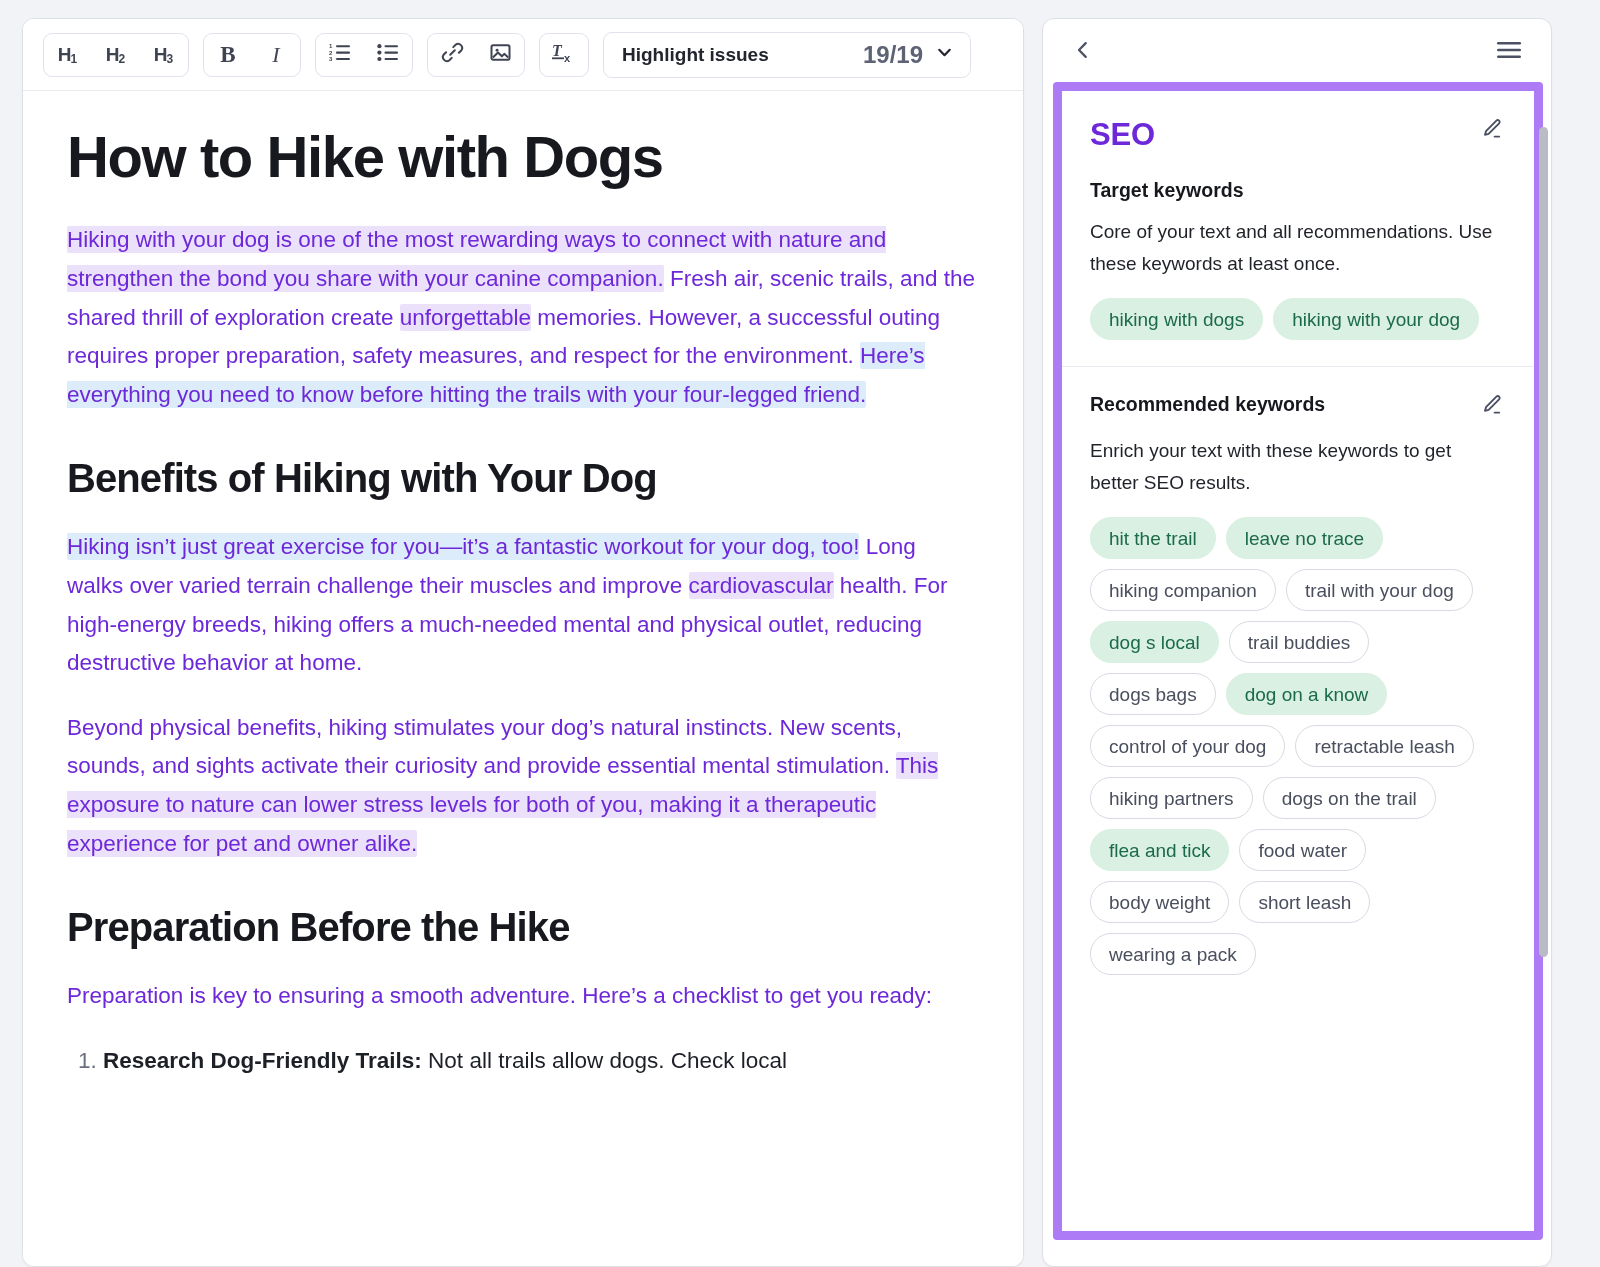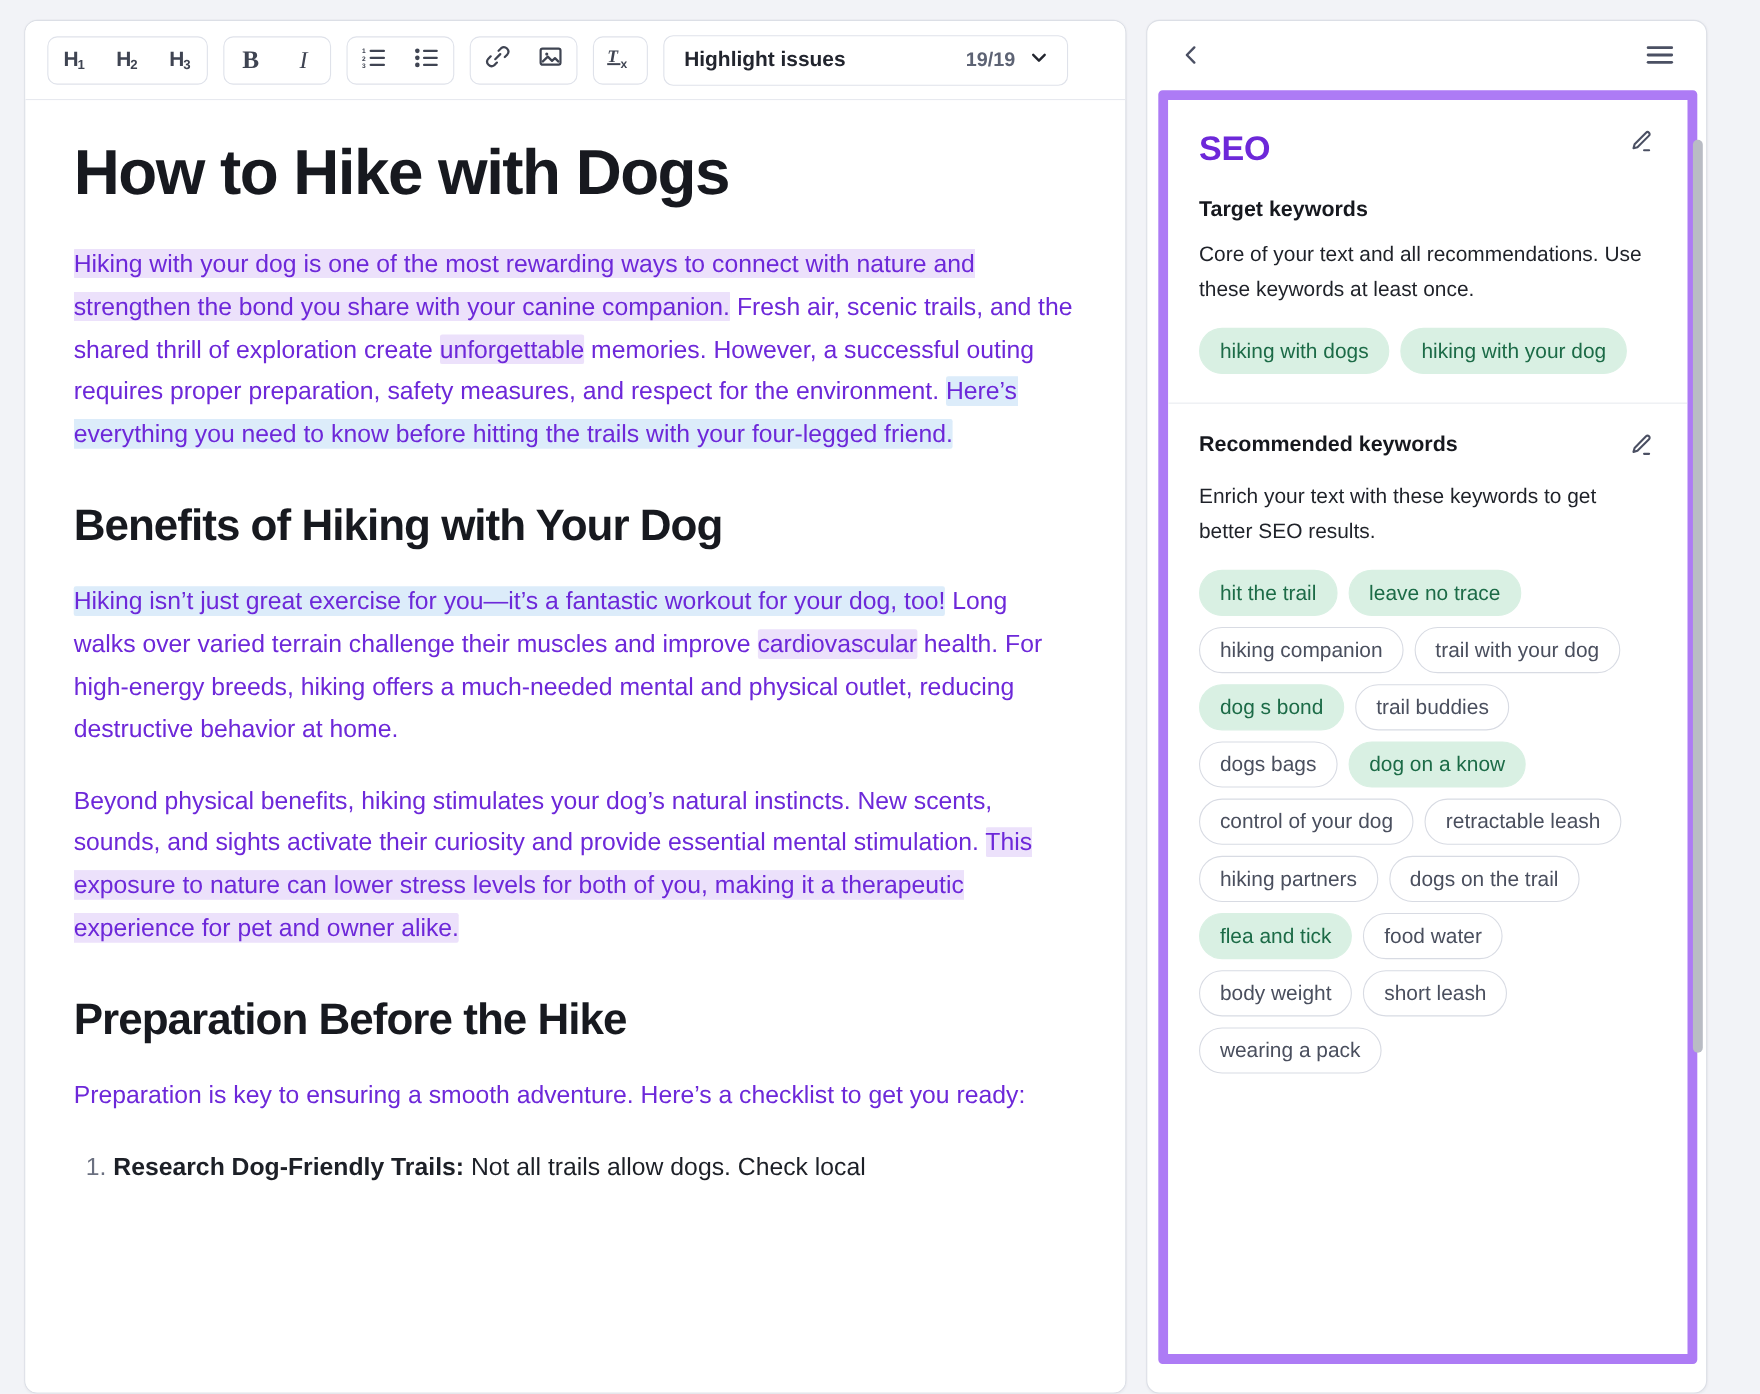--- a/index.html
+++ b/index.html
@@ -80,21 +80,21 @@
     align-items: center;
     justify-content: space-between;
     padding: 0 16px 0 18px;
     background: #fff;
     cursor: pointer;
     max-width: 368px;
     font-weight: bold;
   }
   .hl-label { font-size: 19px; color: #22252e; }
   .hl-right { display: flex; align-items: center; gap: 12px; }
-  .hl-count { font-size: 18px; color: #5d6374; }
+  .hl-count { font-size: 24px; color: #5d6374; }
 
   .doc {
     padding: 26px 46px 0 44px;
     height: calc(100% - 72px);
     overflow: hidden;
     position: relative;
   }
   .doc::after {
     content: "";
     position: absolute;
@@ -436,21 +436,21 @@
               </svg>
             </span>
           </div>
           <div class="sec-desc">Enrich your text with these keywords to get better SEO results.</div>
 
           <div class="chips">
             <span class="chip green">hit the trail</span>
             <span class="chip green">leave no trace</span>
             <span class="chip plain">hiking companion</span>
             <span class="chip plain">trail with your dog</span>
-            <span class="chip green">dog s bond</span>
+            <span class="chip green">dog s local</span>
             <span class="chip plain">trail buddies</span>
             <span class="chip plain">dogs bags</span>
             <span class="chip green">dog on a know</span>
             <span class="chip plain">control of your dog</span>
             <span class="chip plain">retractable leash</span>
             <span class="chip plain">hiking partners</span>
             <span class="chip plain">dogs on the trail</span>
             <span class="chip green">flea and tick</span>
             <span class="chip plain">food water</span>
             <span class="chip plain">body weight</span>

